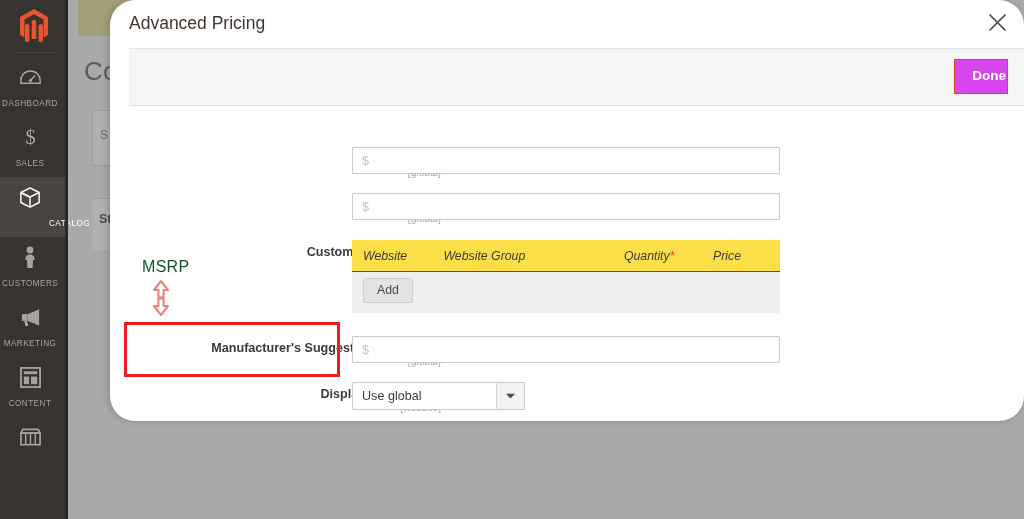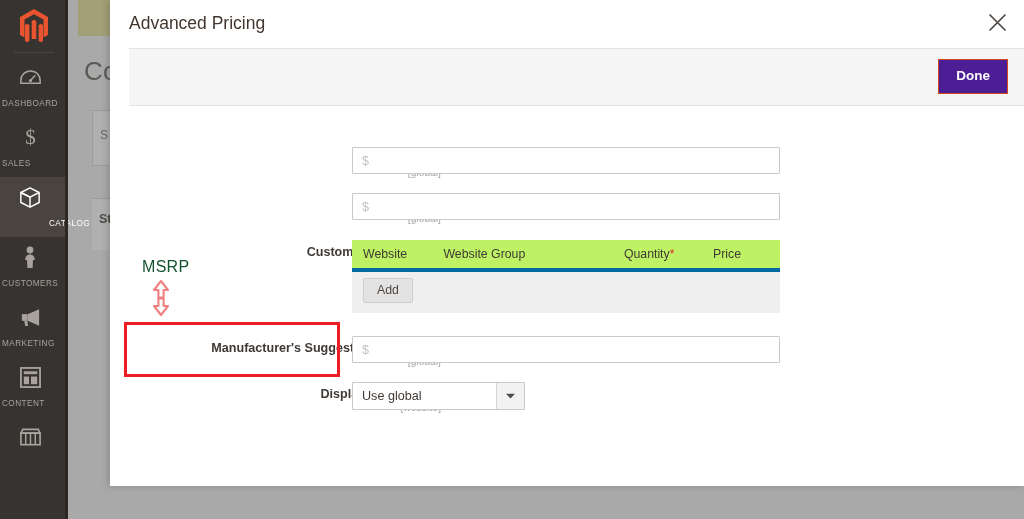--- a/index.html
+++ b/index.html
@@ -55,40 +55,41 @@
     content: ""; position: absolute; right: 0; top: 0; width: 3px; height: 100%;
     background: #2b2724;
   }
   .logo-wrap {
     height: 52px; display: flex; align-items: center; justify-content: center;
   }
   .sb-divider {
     height: 1px; background: #4a4541; margin: 0 14px 4px 14px;
   }
   .sb-item {
-    display: block; text-align: left; padding: 8px 10px 7px 2px;
+    display: block; text-align: center; padding: 8px 10px 7px 2px;
     cursor: pointer; position: relative;
   }
   .sb-item.active { background: #4a4440; }
   .sb-icon {
     display: flex; align-items: center; justify-content: center;
     height: 24px; margin-bottom: 3px; color: #a9a39d;
   }
   .sb-item.active .sb-icon { color: #ffffff; }
   .sb-label {
     font-size: 8.2px; color: #a9a39d; letter-spacing: .45px;
     line-height: 1.15; text-transform: uppercase;
   }
   .sb-item.active .sb-label { color: #ffffff; margin-left: 47px; }
 
   
   .modal {
-    position: absolute; left: 110px; top: 0; width: 914px; height: 486px;
+    position: absolute; left: 110px; top: 0; width: 914px; height: 421px;
     background: #ffffff; z-index: 20;
     box-shadow: -2px 0 7px rgba(0,0,0,.18);
+    border-radius: 25px;
   }
   .modal-header {
     height: 48px; position: relative;
     display: flex; align-items: center;
   }
   .modal-title {
     position: absolute; left: 19px; top: 13px;
     font-size: 17.5px; color: #41362f; font-weight: 400;
   }
   .modal-close {
@@ -97,24 +98,24 @@
     display: flex; align-items: center; justify-content: center;
     color: #514943;
   }
   .modal-actionbar {
     position: absolute; left: 19px; top: 48px; right: 0; height: 58px;
     background: #f5f5f5; border-top: 1px solid #e3e3e3;
     border-bottom: 1px solid #e3e3e3;
   }
   .done-btn {
     position: absolute; right: 16px; top: 10px;
-    background: #4c1d95; color: #ffffff;
+    background: #d946ef; color: #ffffff;
     border: 1px solid #d4481a;
     font-size: 13.5px; font-weight: bold;
-    padding: 9px 17px 10px 17px; cursor: pointer;
+    padding: 9px 1px 10px 17px; cursor: pointer;
     font-family: "Liberation Sans", sans-serif;
     line-height: 1;
   }
 
   
   .form-area { position: absolute; left: 0; top: 106px; width: 914px; }
   .field-row { position: absolute; left: 0; width: 914px; }
   .f-label {
     position: absolute; right: 583px; width: 260px; text-align: right;
     font-size: 12.6px; font-weight: bold; color: #3f3a36; line-height: 1.25;
@@ -132,21 +133,21 @@
   }
   .f-input::placeholder { color: #c2c2c2; }
 
   
   .cgp-table {
     position: absolute; left: 242px; width: 428px;
     background: #f0efef; border-radius: 1px;
   }
   .cgp-head {
     display: flex; height: 32px; align-items: center;
-    background: #bef264; border-bottom: 4px solid #0369a1;
+    background: #fde047; border-bottom: 1px solid #0369a1; font-style: italic;
   }
   .cgp-th {
     font-size: 12.3px; color: #3f3a36; font-weight: normal;
   }
   .cgp-th .req { color: #e22626; font-size: 12px; }
   .cgp-body { height: 41px; position: relative; }
   .add-btn {
     position: absolute; left: 11px; top: 6px;
     background: #e3e3e3; border: 1px solid #cecece;
     font-size: 12.3px; color: #514943; padding: 5px 13px 6px 13px;

